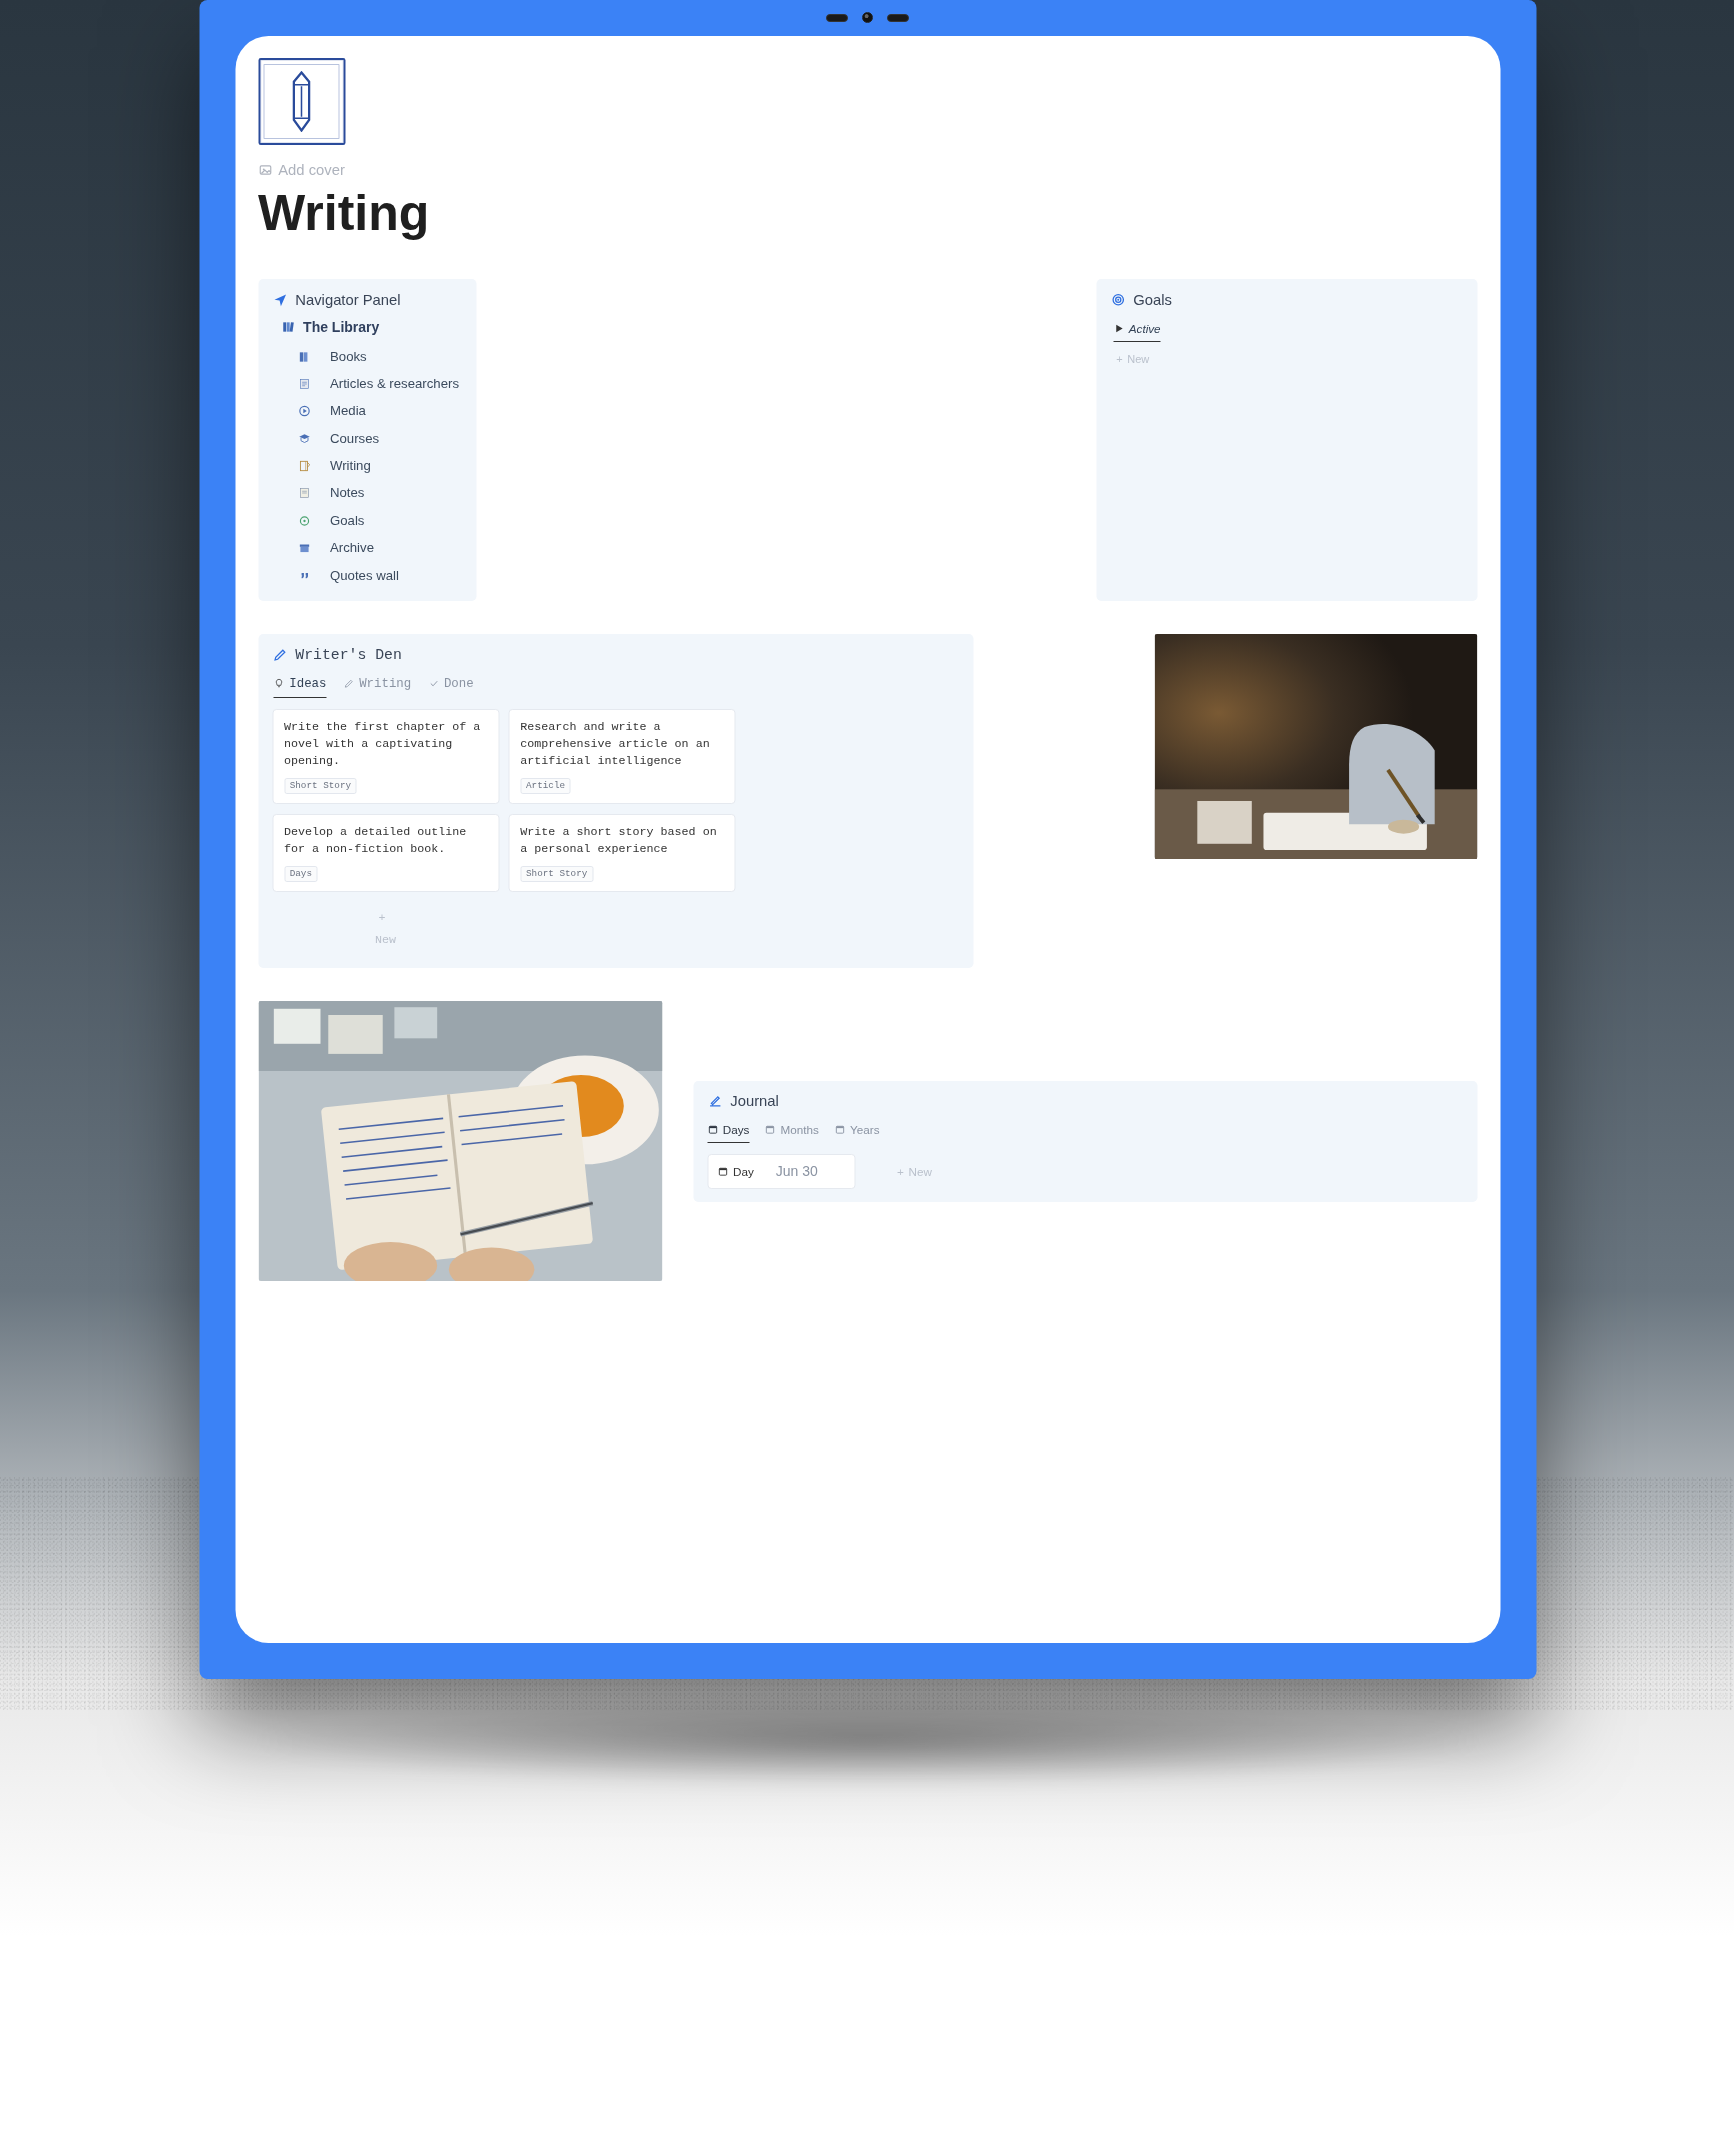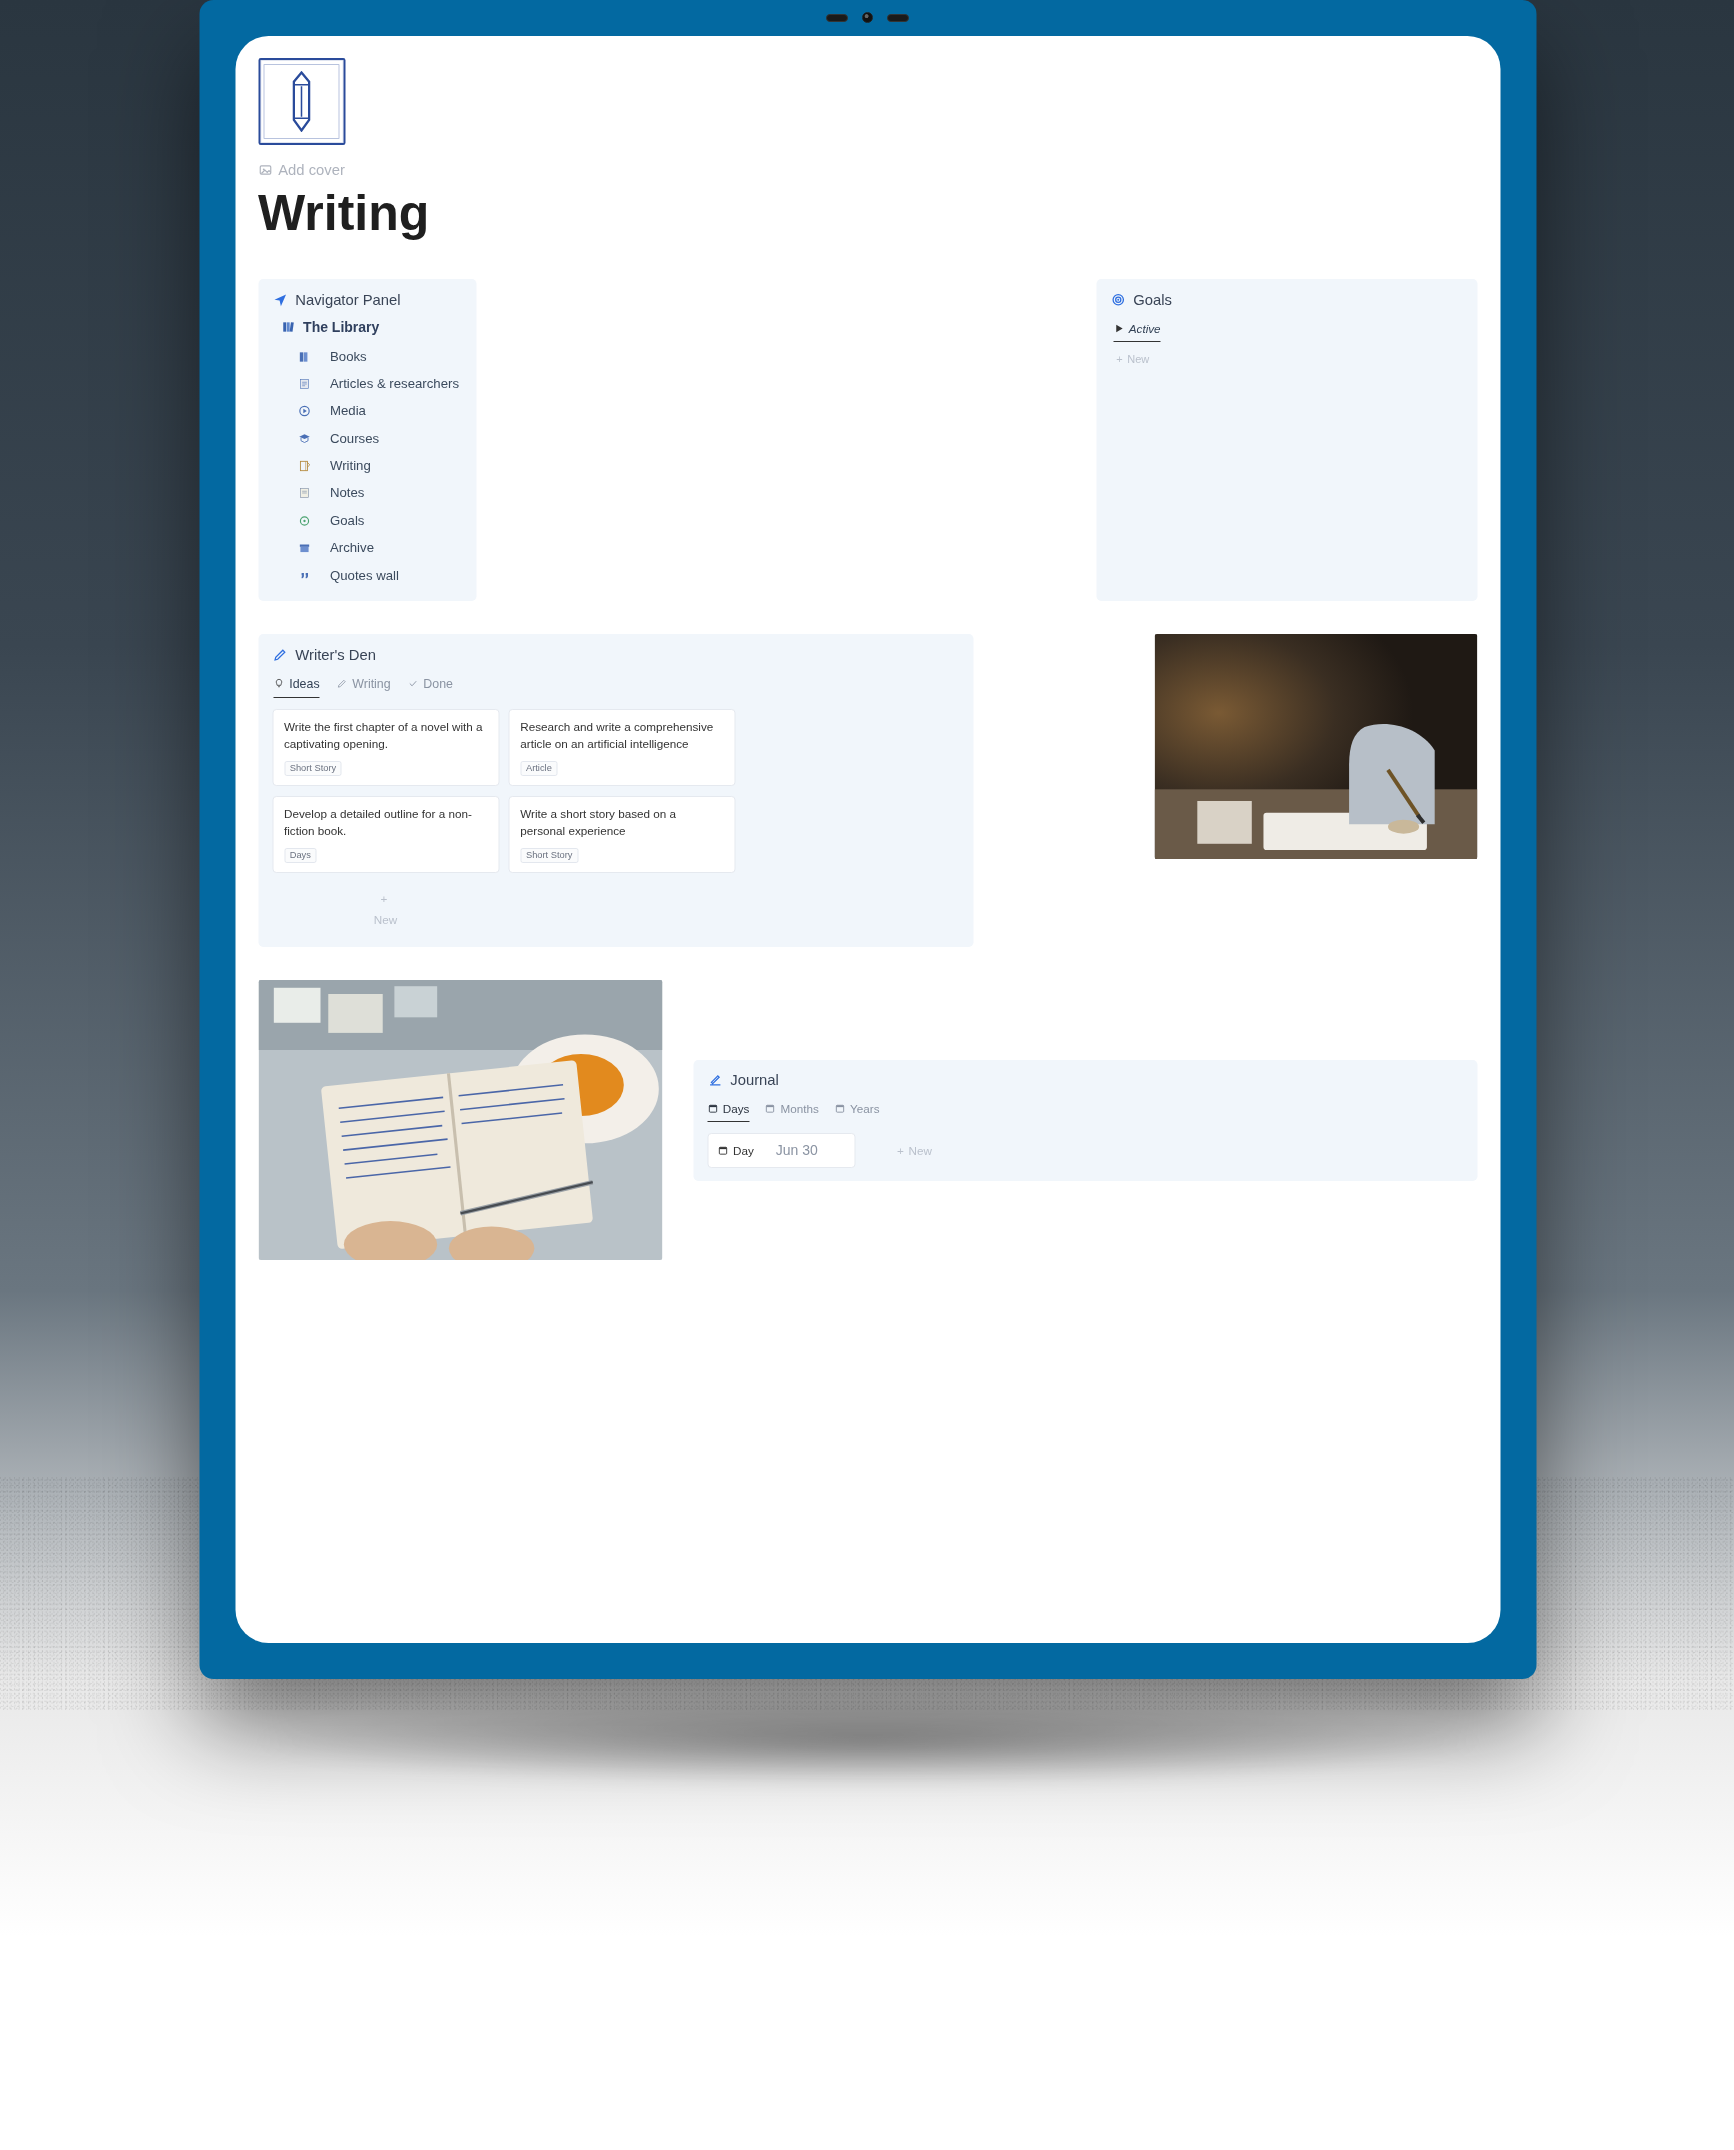--- a/index.html
+++ b/index.html
@@ -26,22 +26,22 @@
     pointer-events: none;
   }
 
   .tablet {
     position: absolute;
     left: 50%;
     top: 0;
     transform: translateX(-50%);
     width: 1337px;
     height: 1679px;
-    background: #0369a1;
-    border-radius: 14px;
+    background: #3b82f6;
+    border-radius: 8px;
     box-shadow: 0 47px 93px rgba(0,0,0,0.5);
     padding: 36px;
   }
   .tablet-shadow {
     position: absolute;
     left: 50%; transform: translateX(-50%);
     top: 1694px;
     width: 1244px;
     height: 93px;
     background: radial-gradient(ellipse at center, rgba(0,0,0,0.35) 0%, rgba(0,0,0,0) 70%);
@@ -168,20 +168,21 @@
     border-bottom:1.6px solid transparent;
     cursor:pointer;
   }
   .tab.active { border-bottom-color:#333; font-weight:500;}
   .ghost { color:#bac1cc; font-size:11px; margin-top:11px; margin-left:6.2px;}
   .ghost .plus { margin-right:4.7px;}
 
   .row2 { display:flex; gap:31px; margin-top:33px;}
   .writers-den {
     width: 715px;
+    font-family: Liberation Mono, monospace;
   }
   .den-tabs { display:flex; gap:17px; margin-left:1.6px;}
   .den-tabs .tab { font-size:12.4px;}
   .den-tabs .tab svg { width:11px; height:11px;}
   .cards {
     display:flex; flex-wrap:wrap; gap:9.3px; margin-top:11px;
   }
   .card {
     background:#fff; border:0.8px solid #e5e9ef; border-radius:3.9px;
     width: 227px; padding:9.3px 11px;

